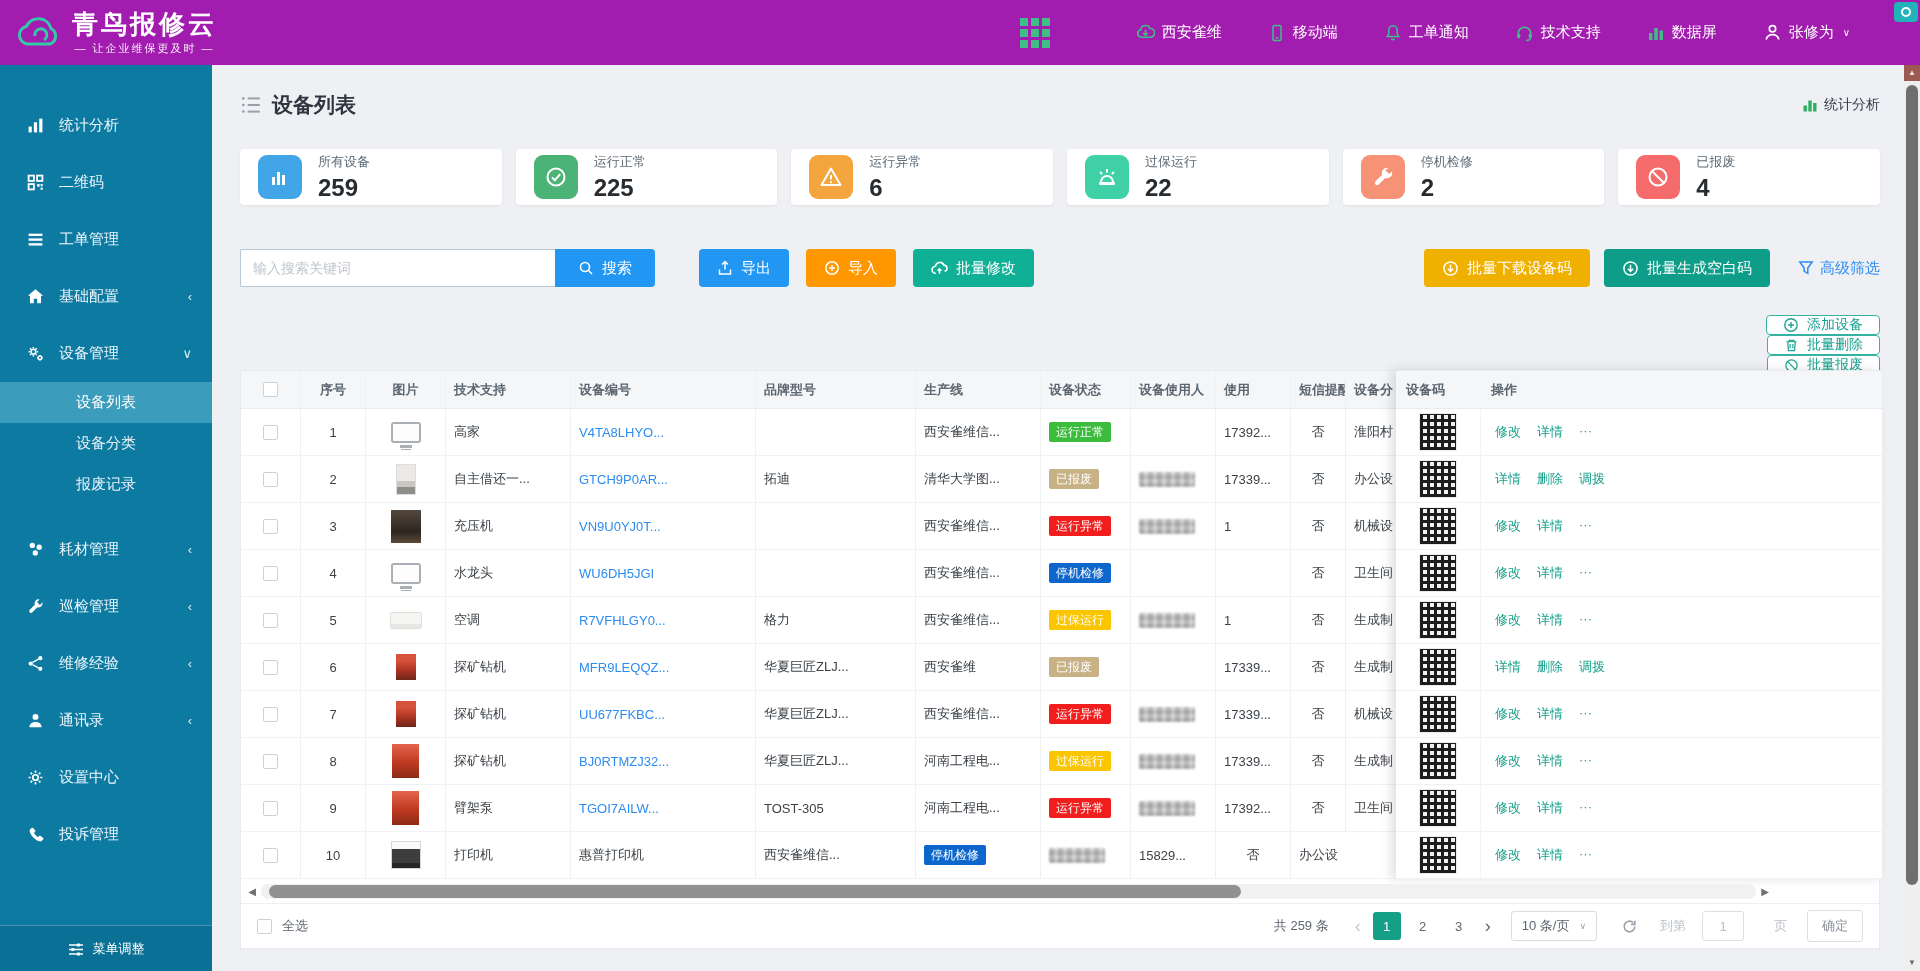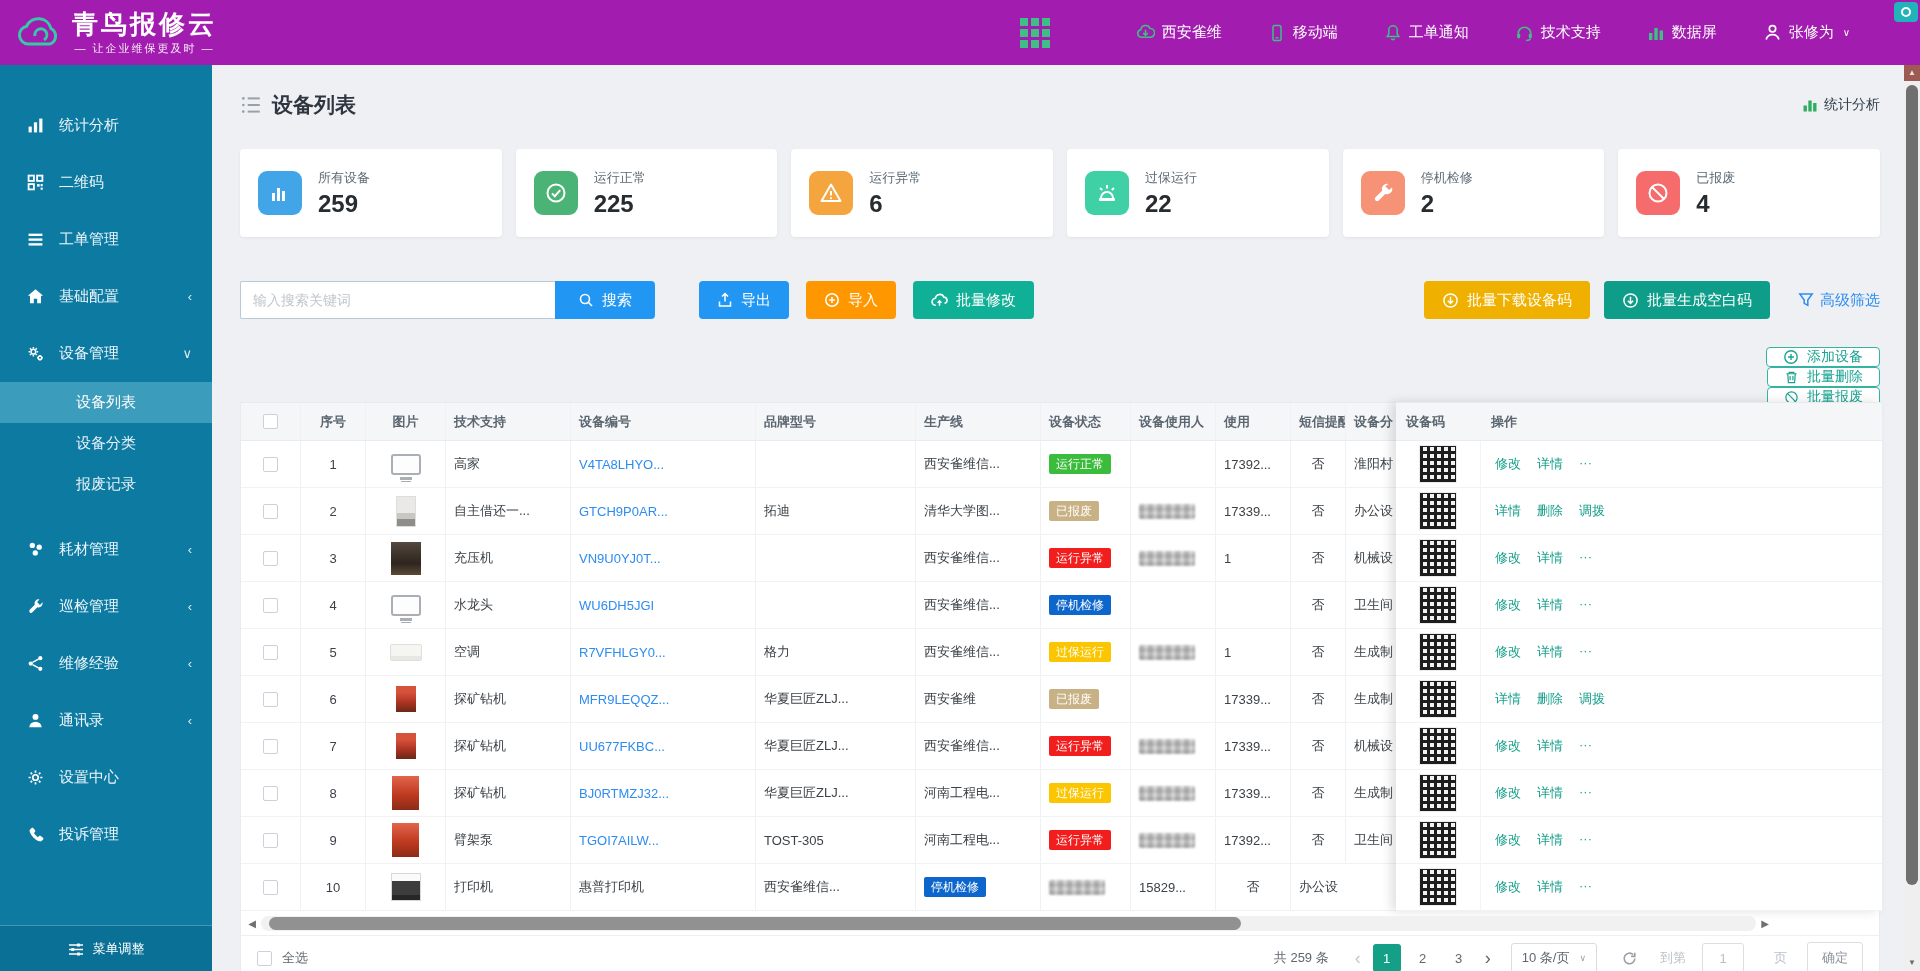--- a/index.html
+++ b/index.html
@@ -32,21 +32,21 @@
   .sub-item.active { background:#3b9cbc; color:#fff; }
   .side-footer { position:absolute; left:0; right:0; bottom:0; height:46px; background:#0b7095; border-top:1px solid rgba(255,255,255,.25); display:flex; align-items:center; justify-content:center; gap:9px; color:#fff; font-size:13px; cursor:pointer; }
 
   
   .main { position:absolute; left:212px; top:65px; width:1692px; height:906px; padding:0 24px 0 28px; }
   .title-row { height:48px; margin-top:16px; display:flex; align-items:center; }
   .page-title { display:flex; align-items:center; gap:10px; font-size:21px; font-weight:bold; color:#2f3640; }
   .stats-link { margin-left:auto; display:flex; align-items:center; gap:6px; font-size:14px; color:#2f3b47; cursor:pointer; }
 
   .cards { display:flex; gap:14px; margin-top:20px; }
-  .card { flex:1; height:88px; background:#fff; border-radius:4px; box-shadow:0 1px 3px rgba(0,0,0,.06); display:flex; align-items:center; padding:0 18px; gap:16px; }
+  .card { flex:1; height:56px; background:#fff; border-radius:4px; box-shadow:0 1px 3px rgba(0,0,0,.06); display:flex; align-items:center; padding:0 18px; gap:16px; }
   .stat-icon { width:44px; height:44px; border-radius:9px; display:flex; align-items:center; justify-content:center; flex:none; }
   .card-label { font-size:13px; color:#5d6a75; }
   .card-value { font-size:24px; font-weight:bold; color:#272c31; margin-top:3px; }
 
   
   .toolbar1 { display:flex; align-items:center; margin-top:44px; height:38px; }
   .search-input { width:315px; height:38px; border:1px solid #b9c9d8; border-right:none; border-radius:2px 0 0 2px; padding:0 12px; font-size:14px; color:#333; background:#fff; outline:none; }
   .search-input::placeholder { color:#c0c6cd; }
   .btn { height:38px; border:none; border-radius:4px; color:#fff; font-size:15px; display:inline-flex; align-items:center; justify-content:center; gap:8px; cursor:pointer; padding:0 18px; font-family:inherit; }
   .btn-search { width:100px; border-radius:0 4px 4px 0; background:#2196f3; }

